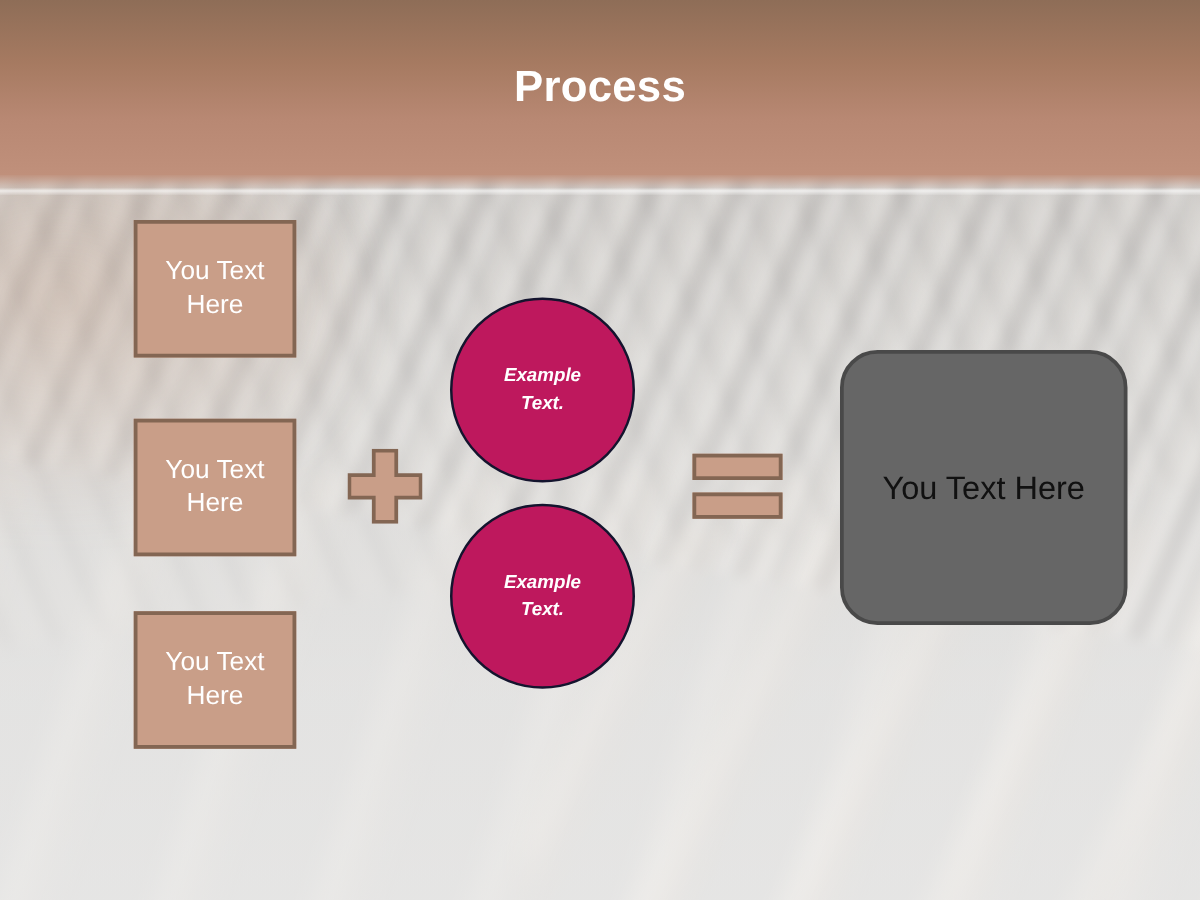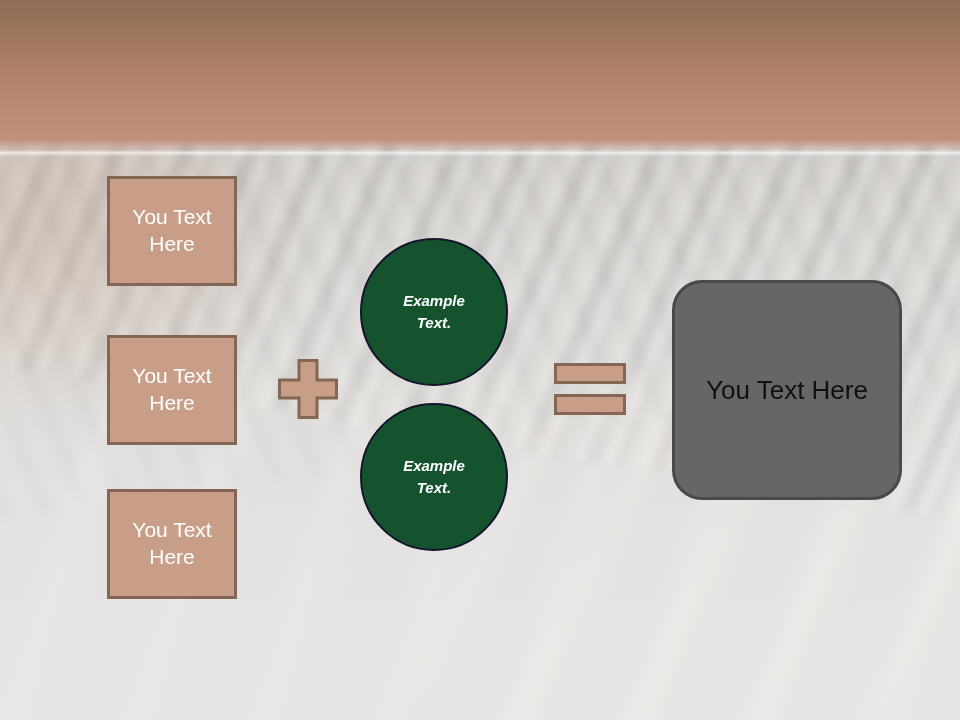--- a/index.html
+++ b/index.html
@@ -227,21 +227,21 @@
     height: 60px;
   }
 
   
   .navy-circle {
     position: absolute;
     width: 148px;
     height: 148px;
     box-sizing: border-box;
     border-radius: 50%;
-    background: #14532d;
+    background: #be185d;
     border: 2px solid #14142e;
     display: flex;
     flex-direction: column;
     align-items: center;
     justify-content: center;
     color: #ffffff;
     font-size: 15px;
     font-weight: 700;
     font-style: italic;
     line-height: 1.45;
@@ -301,21 +301,21 @@
     <div class="bg-spines-bottom"></div>
     <div class="bg-spines-bottom2"></div>
     <div class="bg-warm-left"></div>
     <div class="bg-haze"></div>
     <div class="bg-seam"></div>
   </div>
 
   <div class="title-band"></div>
   <div class="title-band-fade"></div>
   <div class="slide-title">
-    
+    <span class="strong">Process</span>
   </div>
 
   <div class="tan-box" id="tan-box-1">
     <span>You Text Here</span>
   </div>
   <div class="tan-box" id="tan-box-2">
     <span>You Text Here</span>
   </div>
   <div class="tan-box" id="tan-box-3">
     <span>You Text Here</span>

